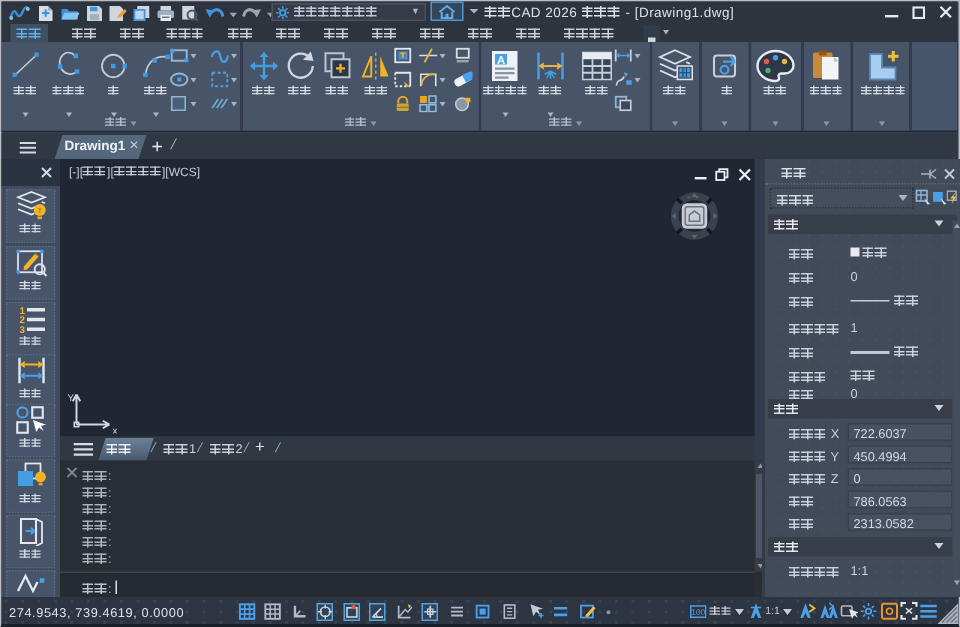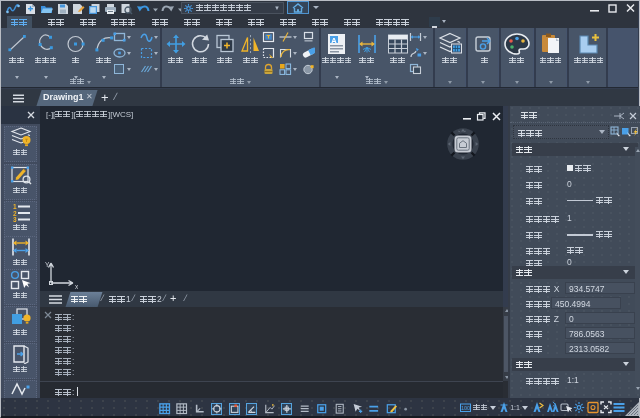--- a/index.html
+++ b/index.html
@@ -121,20 +121,21 @@
       <span style="margin-left:auto;margin-right:3px;color:#aab4c2;font-size:6px">▼</span>
     </div>
 <div id="homebox" class="abs">
       <svg width="12" height="10" viewBox="0 0 12 10">
         <path d="M1 5L6 1l5 4" fill="none" stroke="#62aae0" stroke-width="1.4"></path>
         <path d="M2.5 5v4h7V5" fill="none" stroke="#62aae0" stroke-width="1.4"></path>
         <rect x="5" y="6.2" width="2" height="2.8" fill="#62aae0"></rect>
       </svg>
     </div>
 <div class="abs" style="left:312px;top:5px;width:0;height:0;border-left:3px solid transparent;border-right:3px solid transparent;border-top:3.5px solid #aab4c2"></div>
+<div id="apptitle" class="abs"><i class="cj"></i><i class="cj"></i>CAD 2026 <i class="cj"></i><i class="cj"></i><i class="cj"></i> - [Drawing1.dwg]</div>
 <div id="winbtns" class="abs">
 <svg width="9" height="10" viewBox="0 0 9 10">
         <rect x="0" y="7" width="9" height="1.6" fill="#e8eaee"></rect>
       </svg>
 <svg width="9" height="10" viewBox="0 0 9 10">
         <rect x="1" y="2" width="7" height="7" fill="none" stroke="#e8eaee" stroke-width="1.4"></rect>
       </svg>
 <svg width="9" height="10" viewBox="0 0 9 10">
         <path d="M1 1.5l7 7M8 1.5l-7 7" stroke="#e8eaee" stroke-width="1.5"></path>
       </svg>
@@ -651,42 +652,43 @@
       <div class="abs" style="left:57px;top:123px;"><span style="display:inline-block;width:26px;height:2.5px;background:#c3cad5;vertical-align:1px;margin-right:3px;"></span><i class="cj"></i><i class="cj"></i></div>
  <div class="abs" style="left:16px;top:140px;"><i class="cj"></i><i class="cj"></i><i class="cj"></i></div>
       <div class="abs" style="left:57px;top:139px;"><i class="cj"></i><i class="cj"></i></div>
  <div class="abs" style="left:16px;top:152px;"><i class="cj"></i><i class="cj"></i></div>
       <div class="abs" style="left:57px;top:151px;">0</div>
  <div class="abs" style="left:2px;top:160px;width:126px;height:13px;background:#373e4a;">
   <span class="abs" style="left:4px;top:1.5px;color:#e8ecf1;"><i class="cj"></i><i class="cj"></i></span>
   <span class="abs" style="right:9px;top:4px;width:0;height:0;border-left:3.5px solid transparent;border-right:3.5px solid transparent;border-top:4.5px solid #ccd3dc;"></span>
  </div>
  <div class="abs" style="left:16px;top:178px;"><i class="cj"></i><i class="cj"></i><i class="cj"></i> X</div>
-      <div class="abs" style="left:55px;top:176px;width:70px;height:12px;background:#475160;border:1px solid #39414e;color:#d2d8e1;padding:1px 0 0 3px;">934.5747</div>
+      <div class="abs" style="left:55px;top:176px;width:70px;height:12px;background:#475160;border:1px solid #39414e;color:#d2d8e1;padding:1px 0 0 3px;">722.6037</div>
  <div class="abs" style="left:16px;top:193px;"><i class="cj"></i><i class="cj"></i><i class="cj"></i> Y</div>
-      <div class="abs" style="left:41px;top:191px;width:70px;height:12px;background:#475160;border:1px solid #39414e;color:#d2d8e1;padding:1px 0 0 3px;">450.4994</div>
+      <div class="abs" style="left:55px;top:191px;width:70px;height:12px;background:#475160;border:1px solid #39414e;color:#d2d8e1;padding:1px 0 0 3px;">450.4994</div>
  <div class="abs" style="left:16px;top:208px;"><i class="cj"></i><i class="cj"></i><i class="cj"></i> Z</div>
       <div class="abs" style="left:55px;top:206px;width:70px;height:12px;background:#475160;border:1px solid #39414e;color:#d2d8e1;padding:1px 0 0 3px;">0</div>
  <div class="abs" style="left:16px;top:223px;"><i class="cj"></i><i class="cj"></i></div>
       <div class="abs" style="left:55px;top:221px;width:70px;height:12px;background:#475160;border:1px solid #39414e;color:#d2d8e1;padding:1px 0 0 3px;">786.0563</div>
  <div class="abs" style="left:16px;top:238px;"><i class="cj"></i><i class="cj"></i></div>
       <div class="abs" style="left:55px;top:236px;width:70px;height:12px;background:#475160;border:1px solid #39414e;color:#d2d8e1;padding:1px 0 0 3px;">2313.0582</div>
  <div class="abs" style="left:2px;top:252px;width:126px;height:13px;background:#373e4a;">
   <span class="abs" style="left:4px;top:1.5px;color:#e8ecf1;"><i class="cj"></i><i class="cj"></i></span>
   <span class="abs" style="right:9px;top:4px;width:0;height:0;border-left:3.5px solid transparent;border-right:3.5px solid transparent;border-top:4.5px solid #ccd3dc;"></span>
  </div>
  <div class="abs" style="left:16px;top:270px;"><i class="cj"></i><i class="cj"></i><i class="cj"></i><i class="cj"></i></div>
       <div class="abs" style="left:57px;top:269px;color:#ced4de;">1:1</div>
  <div class="abs" style="left:125px;top:41px;width:5px;height:247px;background:#434d5b;"></div>
  <div class="abs" style="left:125.5px;top:43px;width:0;height:0;border-left:2.5px solid transparent;border-right:2.5px solid transparent;border-bottom:3px solid #9aa5b2;"></div>
  <div class="abs" style="left:125.5px;top:281px;width:0;height:0;border-left:2.5px solid transparent;border-right:2.5px solid transparent;border-top:3px solid #9aa5b2;"></div>
  <div class="abs" style="left:0;top:16px;width:132px;border-top:1px dotted #5a6474;"></div>
 </div>
 
 <div id="status" class="abs">
+ <div class="abs" style="left:5px;top:5px;font-size:8.5px;color:#dde2e8;letter-spacing:.4px;">274.9543, 739.4619, 0.0000</div>
  <div class="abs" style="left:157px;top:3px;white-space:nowrap;">
   <span class="sic"><svg width="13" height="13" viewBox="0 0 13 13">
             <rect x="1" y="1" width="11" height="11" fill="none" stroke="#4aa0e8" stroke-width="1.6"></rect>
             <path d="M1 4.7h11M1 8.4h11M4.7 1v11M8.4 1v11" stroke="#4aa0e8" stroke-width="1.3"></path>
           </svg></span>
   <span class="sic"><svg width="13" height="13" viewBox="0 0 13 13">
             <rect x="1" y="1" width="11" height="11" fill="none" stroke="#b3bbc6" stroke-width="1.4"></rect>
             <path d="M1 4.7h11M1 8.4h11M4.7 1v11M8.4 1v11" stroke="#b3bbc6" stroke-width="1.1"></path>
           </svg></span>
   <span class="sic"><svg width="13" height="13" viewBox="0 0 13 13">

